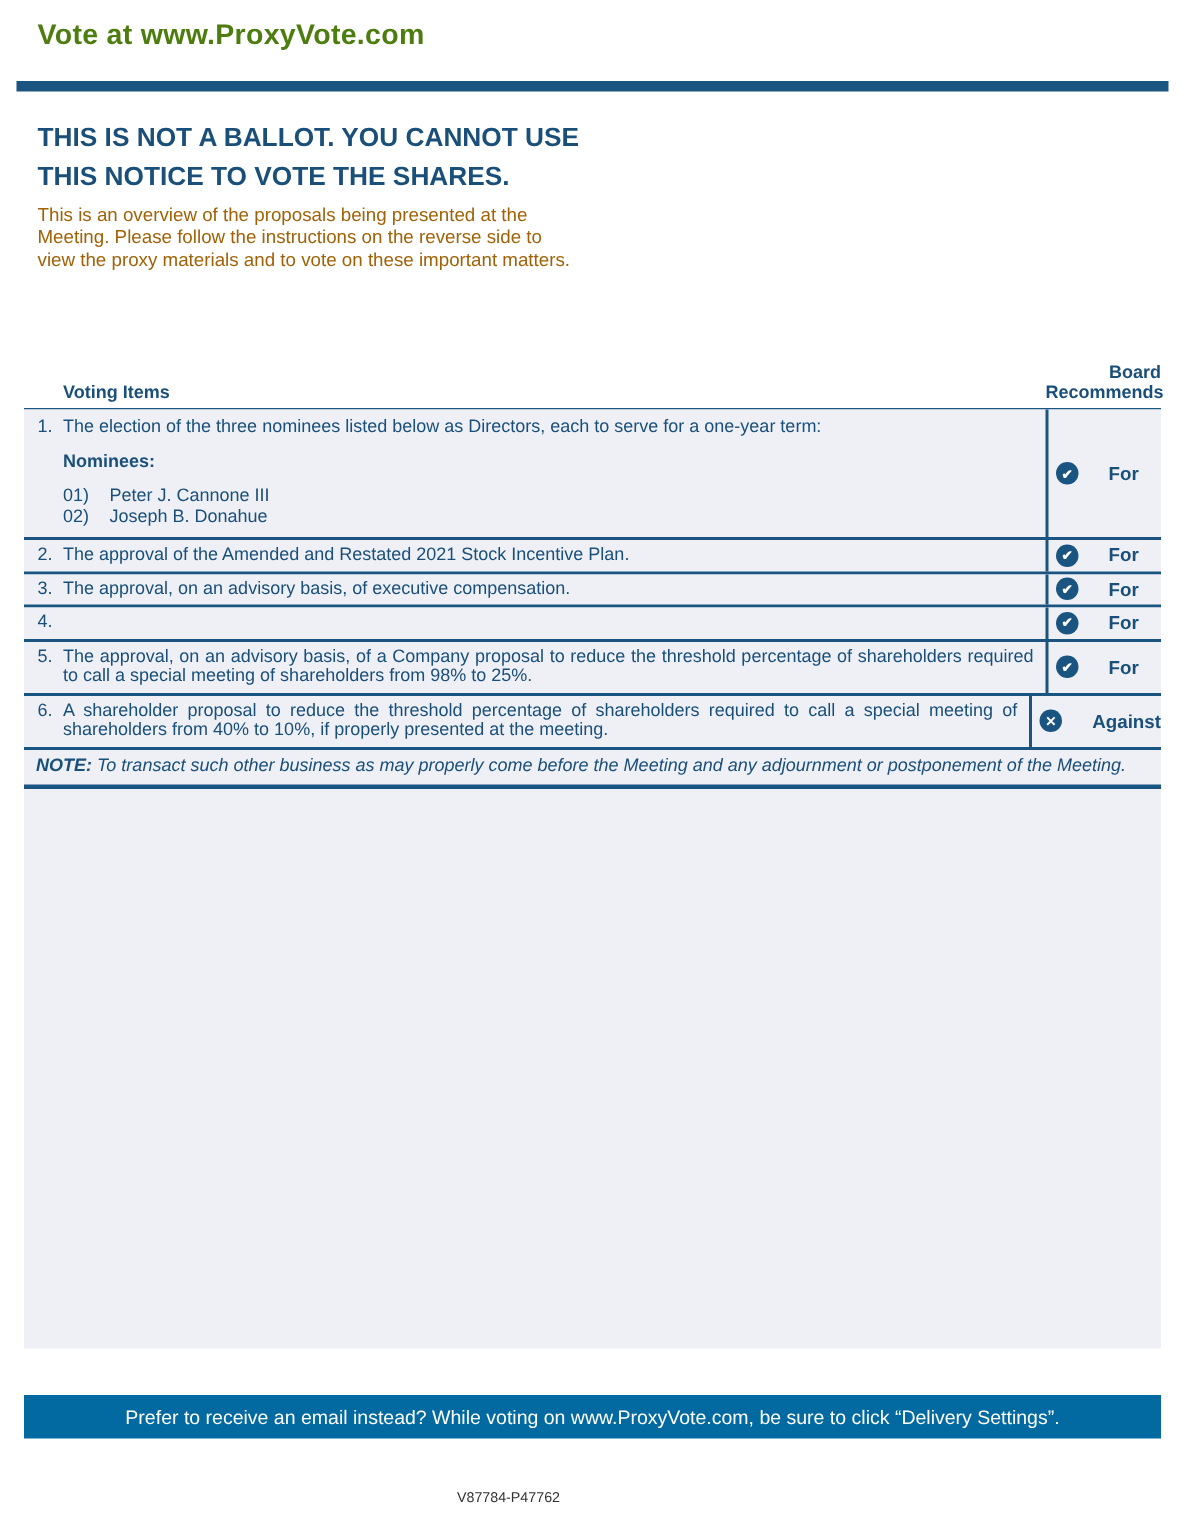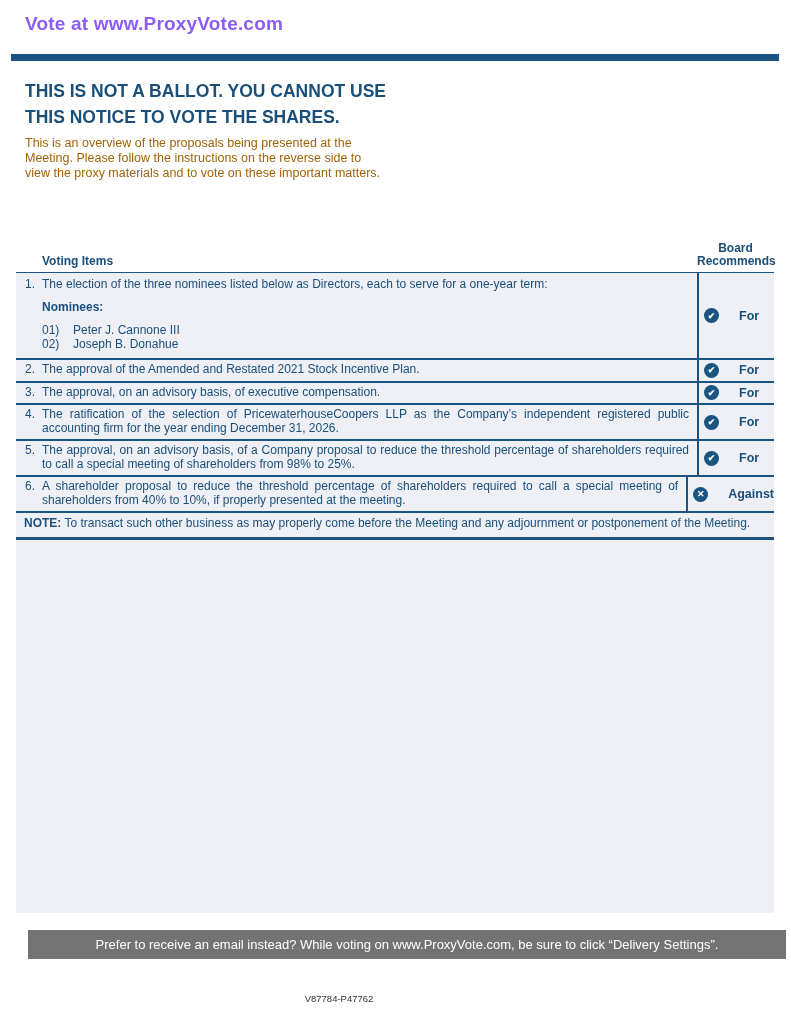--- a/index.html
+++ b/index.html
@@ -4,41 +4,41 @@
 <style>
   * { margin:0; padding:0; box-sizing:border-box; }
   html,body { background:#ffffff; }
   .page {
     position:relative; width:791px; height:1024px; background:#ffffff;
     font-family:"Liberation Sans", sans-serif; color:#1a4f7a; overflow:hidden;
   }
   
   .hdr-title {
     position:absolute; left:25px; top:13px;
-    font-size:19px; font-weight:bold; color:#8b5cf6; letter-spacing:0.2px;
+    font-size:19px; font-weight:bold; color:#4d7c0f; letter-spacing:0.2px;
   }
   .hdr-rule {
     position:absolute; left:11px; top:54px; width:768px; height:7px; background:#1a5480;
   }
   
   .notice-heading {
     position:absolute; left:25px; top:78px;
     font-size:17.5px; line-height:26px; font-weight:bold; color:#1a4f7a;
     white-space:pre-line;
   }
   .notice-body {
     position:absolute; left:25px; top:136px;
     font-size:12.5px; line-height:15px; color:#a16207; white-space:pre-line;
   }
   
   .table-area { position:absolute; left:16px; top:242px; width:758px; }
   .thead { display:flex; justify-content:space-between; align-items:flex-end; padding-bottom:4px; }
   .items-header { font-size:12px; font-weight:bold; margin-left:26px; }
   .rec-header {
-    width:77px; text-align:center; font-size:12px; line-height:13px;
+    width:77px; text-align:right; font-size:12px; line-height:13px;
     font-weight:bold; white-space:pre-line;
   }
   .tbl { border-top:1px solid #1a5480; }
   .row { display:flex; background:#eef0f6; border-bottom:2px solid #1a5480; }
   .cell-main { flex:1; display:flex; padding:3px 8px 4px 0; }
   .num { flex:0 0 26px; padding-left:9px; font-size:12px; line-height:13.5px; }
   .num-inner { display:inline-block; }
   .txt { flex:1; font-size:12px; line-height:13.5px; text-align:justify; }
   .row1 .cell-main { padding-top:5px; padding-bottom:7px; }
   .prop-text { text-align:justify; }
@@ -49,30 +49,29 @@
   .rec-cell {
     flex:0 0 77px; border-left:2px solid #1a5480;
     display:flex; align-items:center; padding-left:5px;
   }
   .rec-icon {
     width:15px; height:15px; border-radius:50%; background:#1a5480; color:#ffffff;
     display:inline-flex; align-items:center; justify-content:center;
     font-size:9px; font-weight:bold; flex-shrink:0; font-style:normal;
   }
   .rec-label { font-size:12.5px; font-weight:bold; margin-left:4px;padding-left:16px; }
-  .note-row { background:#eef0f6; border-bottom:3px solid #1a5480; padding:4px 20px 6px 8px; }
+  .note-row { background:#eef0f6; border-bottom:3px solid #1a5480; padding:4px 20px 6px 8px;font-style:italic; }
   .note-text { font-size:12px; line-height:13.5px; }
   .note-label { font-weight:bold; }
   .filler { height:373px; background:#eef0f6; }
   
   .email-bar {
     position:absolute; left:16px; top:930px; width:758px; height:29px;
-    background:#737373; color:#ffffff; display:flex; align-items:center; justify-content:center;
+    background:#0369a1; color:#ffffff; display:flex; align-items:center; justify-content:center;
     font-size:13px;
-    margin-left:12px;
   }
   .doc-code {
     position:absolute; left:0; top:993px; width:678px; text-align:center;
     font-size:9.5px; color:#333333;
   }
 </style>
 </head>
 <body>
 
 <div class="page">
@@ -137,21 +136,20 @@
         </div>
         <div class="rec-cell">
           <i class="rec-icon">✔</i>
           <span class="rec-label">For</span>
         </div>
       </div>
 
       <div class="row">
         <div class="cell-main">
           <span class="num"><span class="num-inner">4.</span></span>
-          <div class="txt">The ratification of the selection of PricewaterhouseCoopers LLP as the Company’s independent registered public accounting firm for the year ending December 31, 2026.</div>
         </div>
         <div class="rec-cell">
           <i class="rec-icon">✔</i>
           <span class="rec-label">For</span>
         </div>
       </div>
 
       <div class="row">
         <div class="cell-main">
           <span class="num"><span class="num-inner">5.</span></span>

